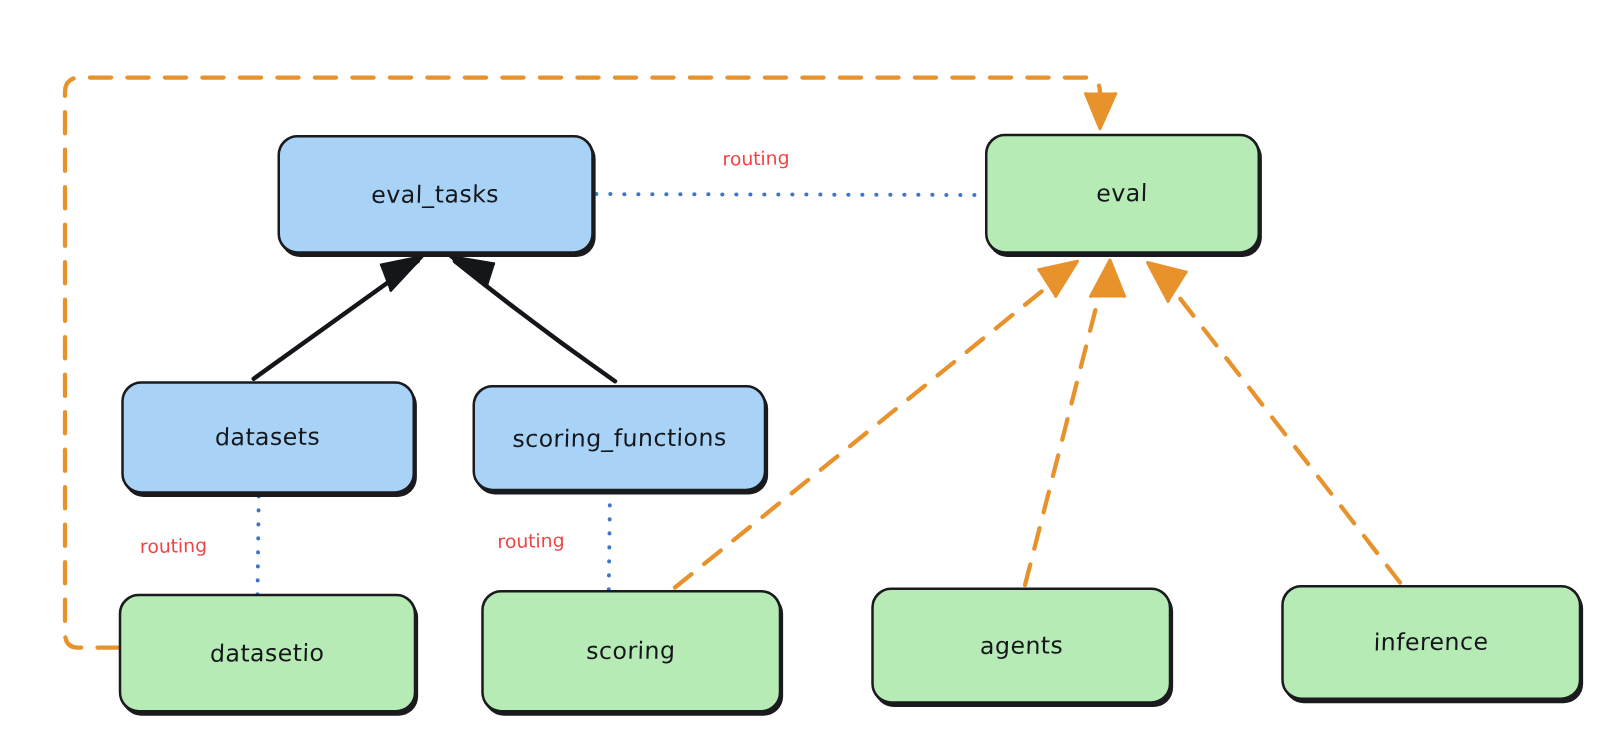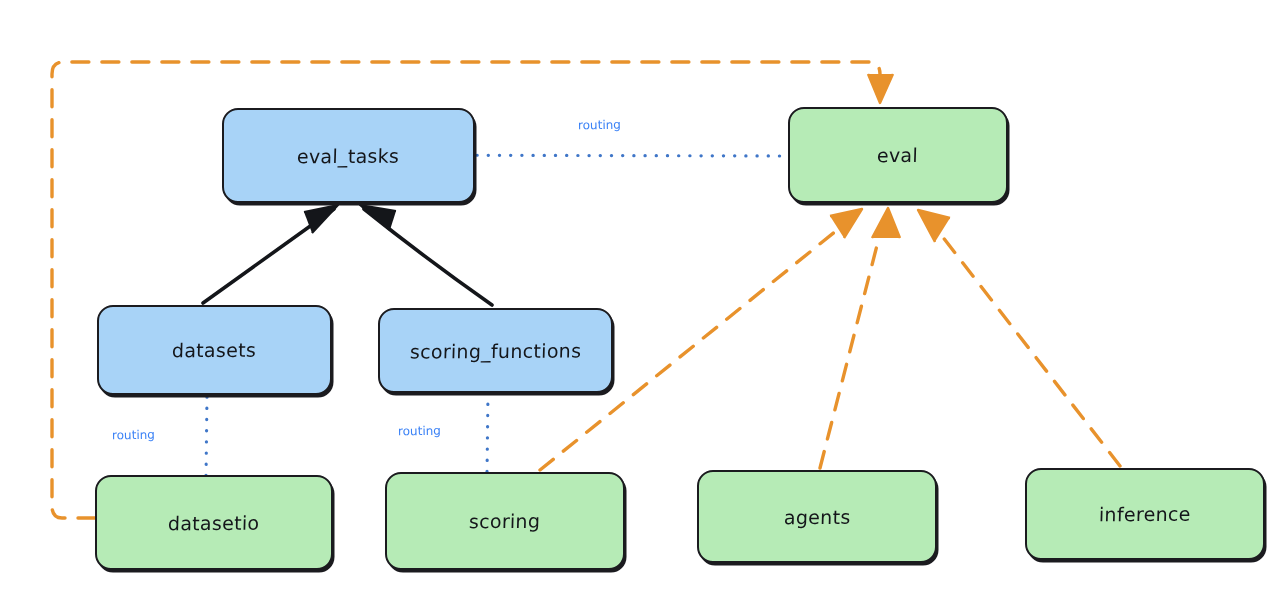--- a/index.html
+++ b/index.html
@@ -41,22 +41,22 @@
     font-size: 19px;
     font-weight: 400;
     color: #14161a;
     letter-spacing: 0.3px;
     white-space: nowrap;
     transform: skewX(-2deg) rotate(-0.4deg);
   }
   .edge-label {
     position: absolute;
     font-family: "DejaVu Sans", sans-serif;
-    font-size: 12px;
-    color: #3b82f6;
+    font-size: 15px;
+    color: #ef4444;
     white-space: nowrap;
     transform: rotate(-1deg);
   }
 </style>
 </head>
 <body>
 
 <div id="canvas">
 
   <svg id="edges" viewBox="0 0 1280 596" xmlns="http://www.w3.org/2000/svg">

